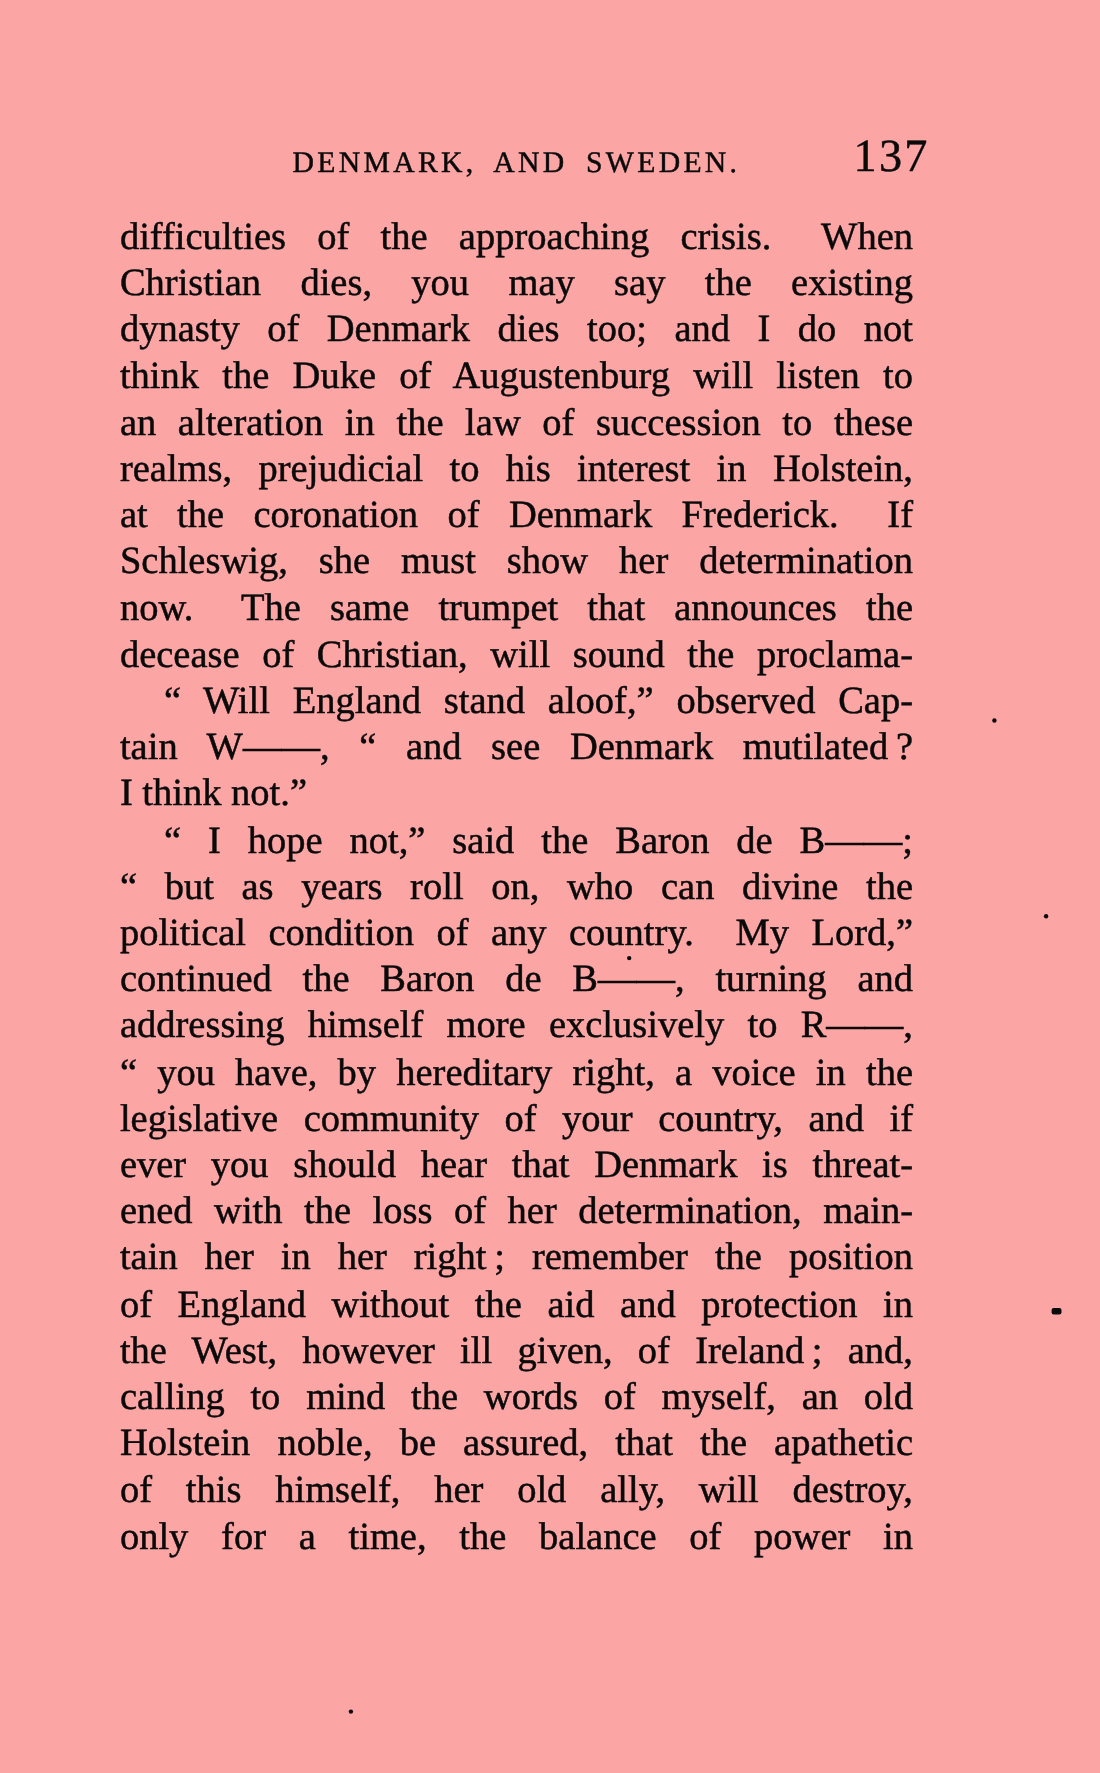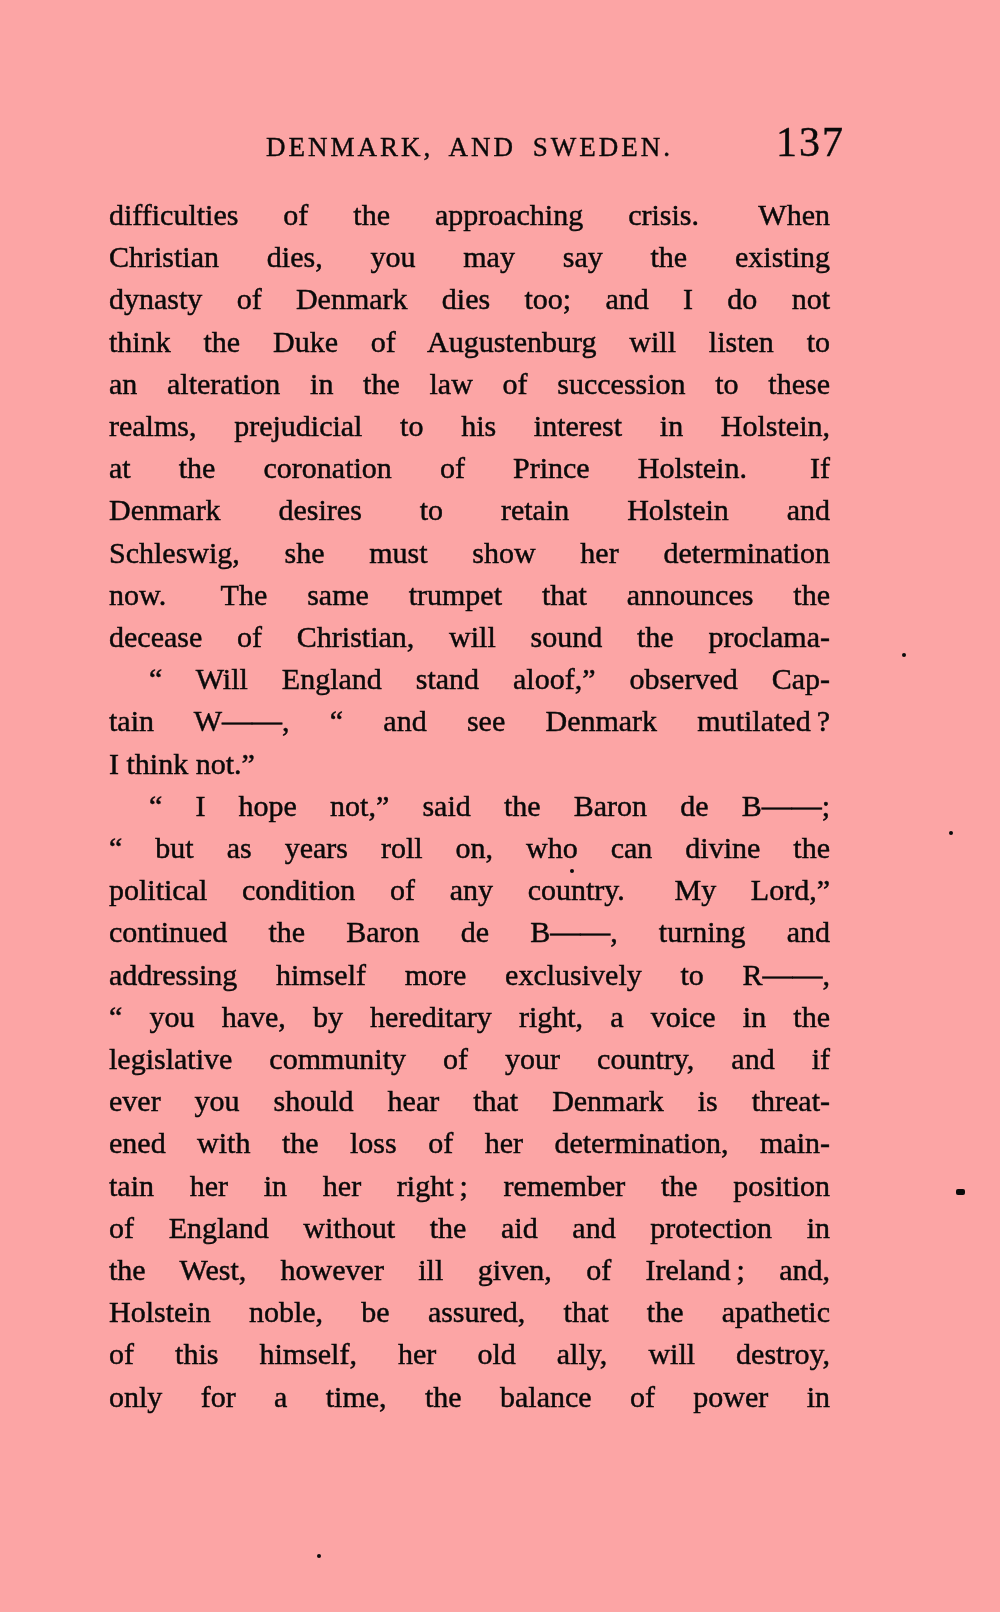--- a/index.html
+++ b/index.html
@@ -37,21 +37,21 @@
     font-size: 42px;
     line-height: 42px;
     letter-spacing: 2px;
     -webkit-text-stroke: 0.4px currentColor;
   }
   .text-block {
     position: absolute;
     top: 194px;
     left: 109px;
     width: 721px;
-    font-size: 30px;
+    font-size: 35px;
     line-height: 42.2px;
     -webkit-text-stroke: 0.45px currentColor;
   }
   .line {
     text-align: justify;
     text-align-last: justify;
   }
   .line.flush {
     text-align-last: left;
   }
@@ -73,40 +73,40 @@
 
   <div class="page-number">137</div>
 
   <div class="text-block" id="body-text">
       <div class="line">difficulties of the approaching crisis.  When</div>
       <div class="line">Christian dies, you may say the existing</div>
       <div class="line">dynasty of Denmark dies too; and I do not</div>
       <div class="line">think the Duke of Augustenburg will listen to</div>
       <div class="line">an alteration in the law of succession to these</div>
       <div class="line">realms, prejudicial to his interest in Holstein,</div>
-      <div class="line">at the coronation of Prince Holstein.  If</div>
-      <div class="line">Denmark desires to retain Holstein and</div>
+      <div class="line">at the coronation of Denmark Frederick.  If</div>
       <div class="line">Schleswig, she must show her determination</div>
       <div class="line">now.  The same trumpet that announces the</div>
       <div class="line">decease of Christian, will sound the proclama-</div>
       <div class="line indent">“ Will England stand aloof,” observed Cap-</div>
       <div class="line">tain W——, “ and see Denmark mutilated ?</div>
       <div class="line flush">I think not.”</div>
       <div class="line indent">“ I hope not,” said the Baron de B——;</div>
       <div class="line">“ but as years roll on, who can divine the</div>
       <div class="line">political condition of any country.  My Lord,”</div>
       <div class="line">continued the Baron de B——, turning and</div>
       <div class="line">addressing himself more exclusively to R——,</div>
       <div class="line">“ you have, by hereditary right, a voice in the</div>
       <div class="line">legislative community of your country, and if</div>
       <div class="line">ever you should hear that Denmark is threat-</div>
       <div class="line">ened with the loss of her determination, main-</div>
       <div class="line">tain her in her right ; remember the position</div>
       <div class="line">of England without the aid and protection in</div>
       <div class="line">the West, however ill given, of Ireland ; and,</div>
+      <div class="line">calling to mind the words of myself, an old</div>
       <div class="line">Holstein noble, be assured, that the apathetic</div>
       <div class="line">of this himself, her old ally, will destroy,</div>
       <div class="line">only for a time, the balance of power in</div>
     </div>
 
   <div class="speck round" style="left:902px; top:653px; width:4px; height:4px;"></div>
   <div class="speck round" style="left:949px; top:831px; width:4px; height:4px;"></div>
   <div class="speck" style="left:956px; top:1189px; width:9px; height:6px; border-radius:2px;"></div>
   <div class="speck round" style="left:570px; top:869px; width:4px; height:4px;"></div>
   <div class="speck round" style="left:317px; top:1554px; width:4px; height:4px;"></div>

